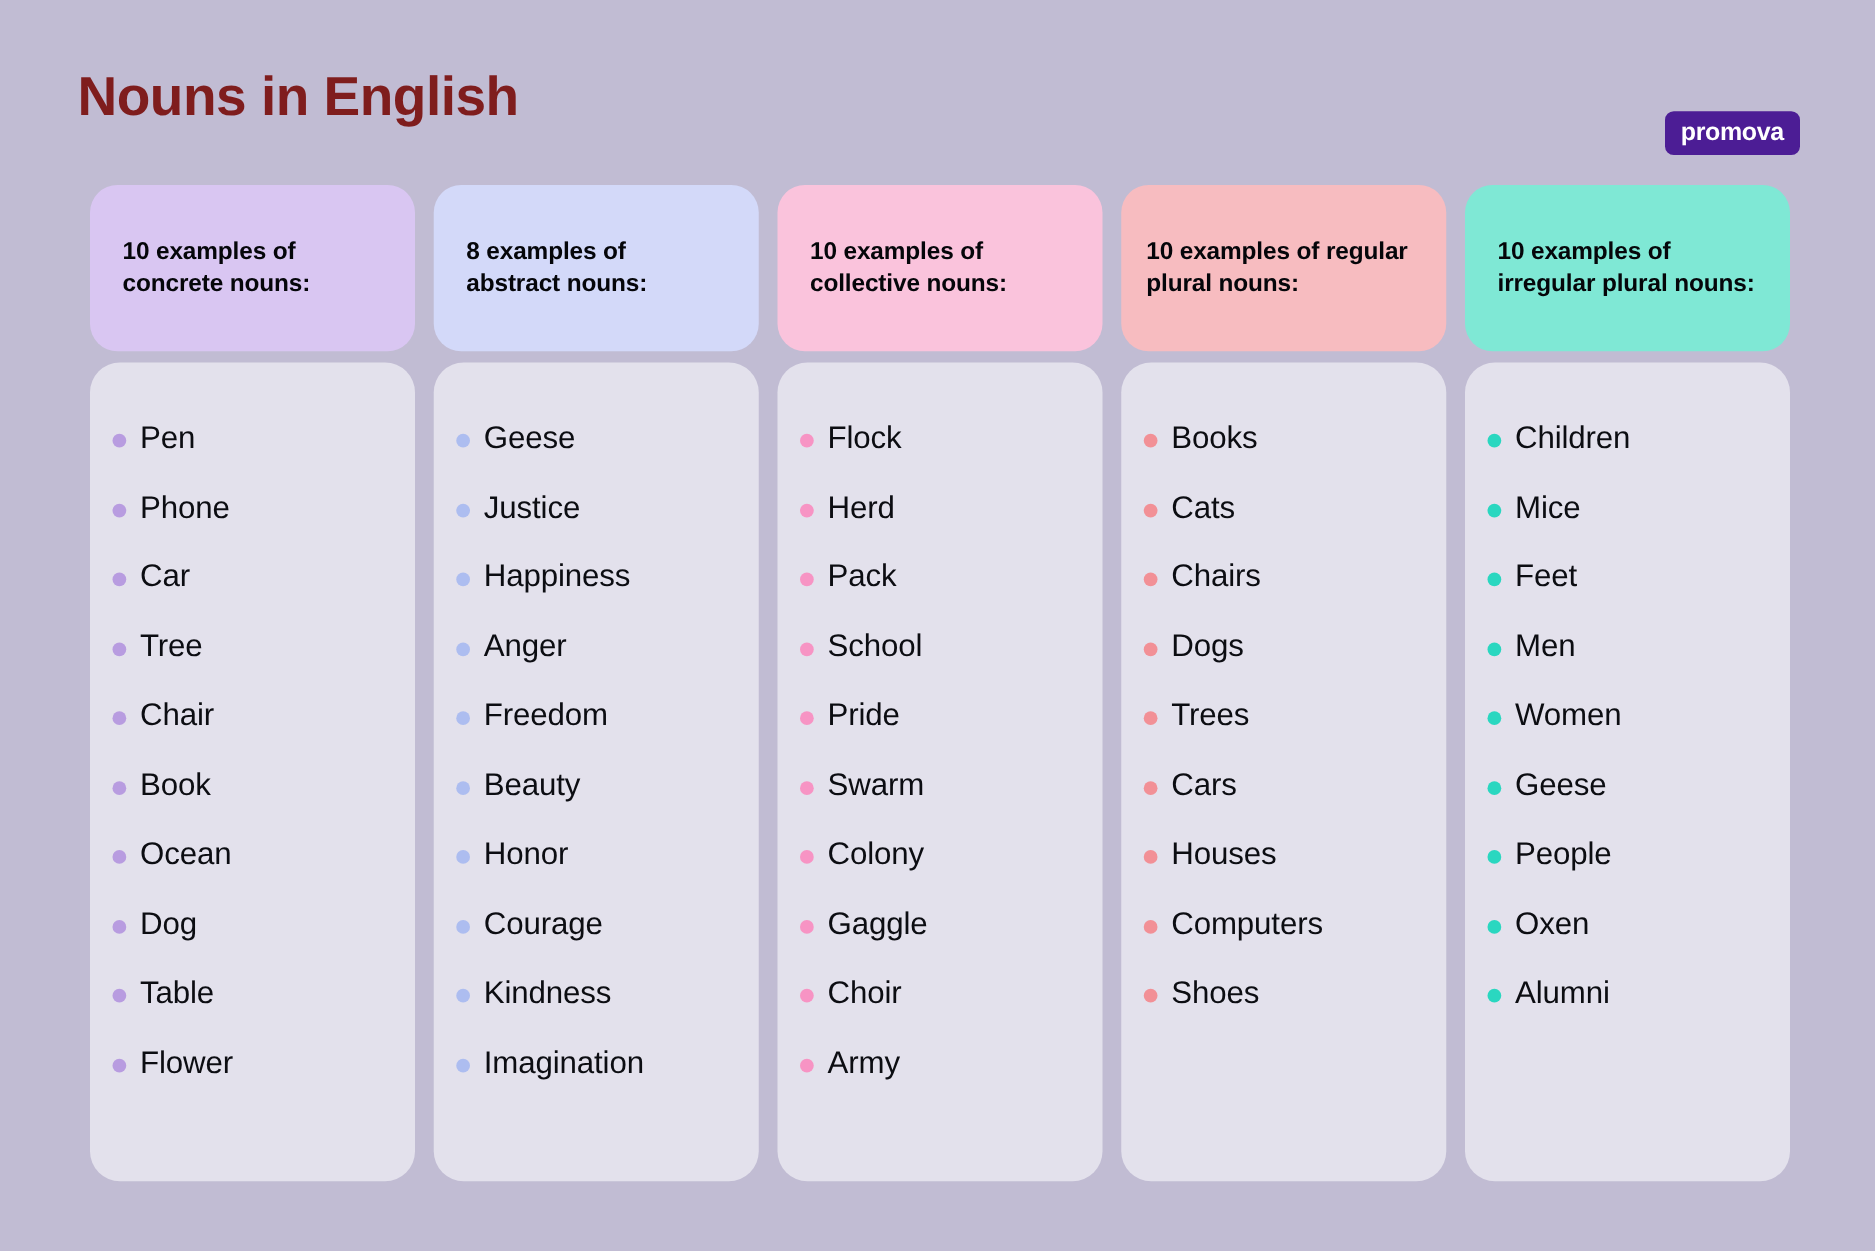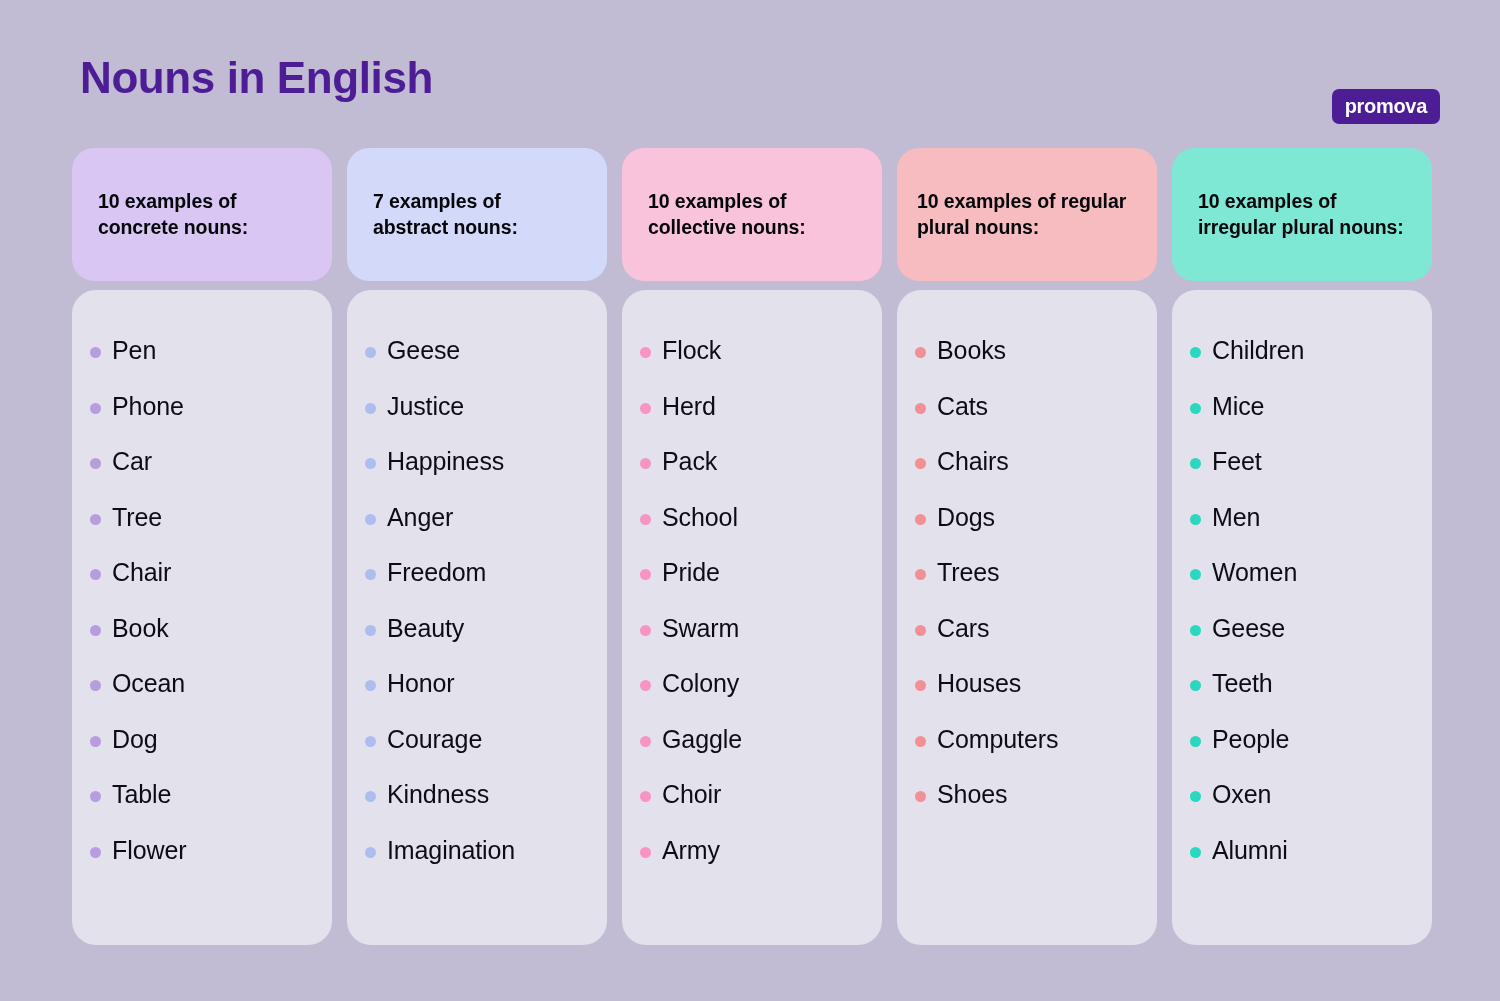--- a/index.html
+++ b/index.html
@@ -22,26 +22,26 @@
 
   
   .topbar {
     position: absolute;
     left: 0; right: 0; top: 0;
     height: 148px;
   }
 
   .page-title {
     position: absolute;
-    left: 80px;
+    left: 62px;
     top: 56px;
     font-size: 44px;
     font-weight: 700;
     letter-spacing: -0.4px;
-    color: #4c1d95;
+    color: #7f1d1d;
     line-height: 1;
     font-family: "Liberation Sans", sans-serif;
   }
 
   .brand-logo {
     position: absolute;
     right: 60px;
     top: 47px;
     background: #4c1d95;
     border-radius: 7px;
@@ -190,21 +190,21 @@
             </li>
             <li class="noun-item">
               <span class="noun-bullet" style="background: rgb(184, 156, 224);"></span>
               <span class="noun-label">Flower</span>
             </li>
           </ul>
         </div>
       </div>
       <div class="column">
         <div class="col-header" style="background: rgb(211, 217, 249);">
-          <div class="col-header-text">7 examples of abstract nouns:</div>
+          <div class="col-header-text">8 examples of abstract nouns:</div>
         </div>
         <div class="col-body">
           <ul class="noun-list">
             <li class="noun-item">
               <span class="noun-bullet" style="background: rgb(173, 189, 240);"></span>
               <span class="noun-label">Geese</span>
             </li>
             <li class="noun-item">
               <span class="noun-bullet" style="background: rgb(173, 189, 240);"></span>
               <span class="noun-label">Justice</span>
@@ -363,24 +363,20 @@
             <li class="noun-item">
               <span class="noun-bullet" style="background: rgb(42, 215, 192);"></span>
               <span class="noun-label">Women</span>
             </li>
             <li class="noun-item">
               <span class="noun-bullet" style="background: rgb(42, 215, 192);"></span>
               <span class="noun-label">Geese</span>
             </li>
             <li class="noun-item">
               <span class="noun-bullet" style="background: rgb(42, 215, 192);"></span>
-              <span class="noun-label">Teeth</span>
-            </li>
-            <li class="noun-item">
-              <span class="noun-bullet" style="background: rgb(42, 215, 192);"></span>
               <span class="noun-label">People</span>
             </li>
             <li class="noun-item">
               <span class="noun-bullet" style="background: rgb(42, 215, 192);"></span>
               <span class="noun-label">Oxen</span>
             </li>
             <li class="noun-item">
               <span class="noun-bullet" style="background: rgb(42, 215, 192);"></span>
               <span class="noun-label">Alumni</span>
             </li>

